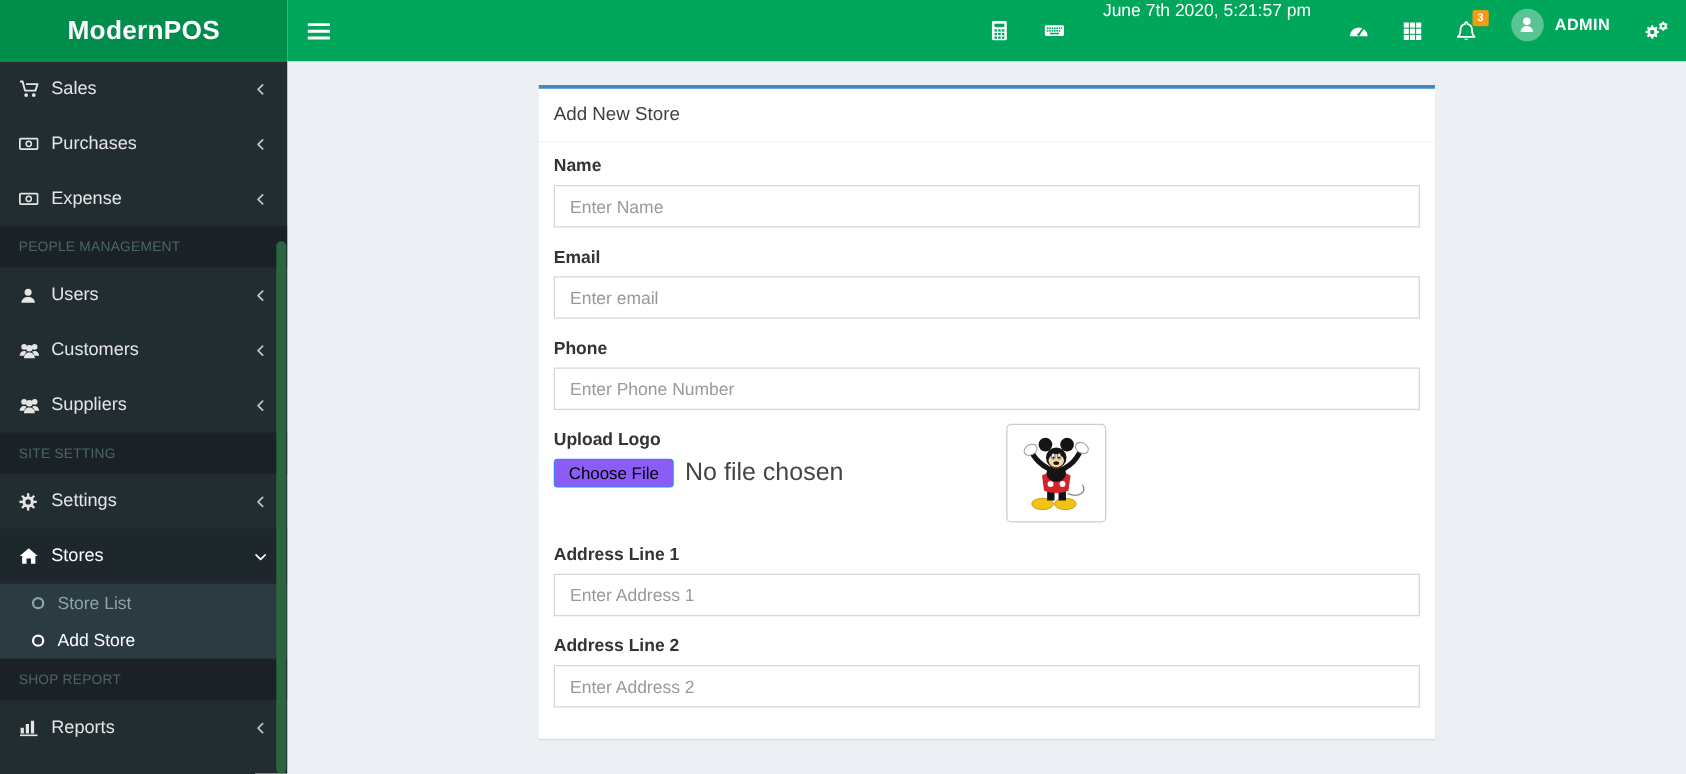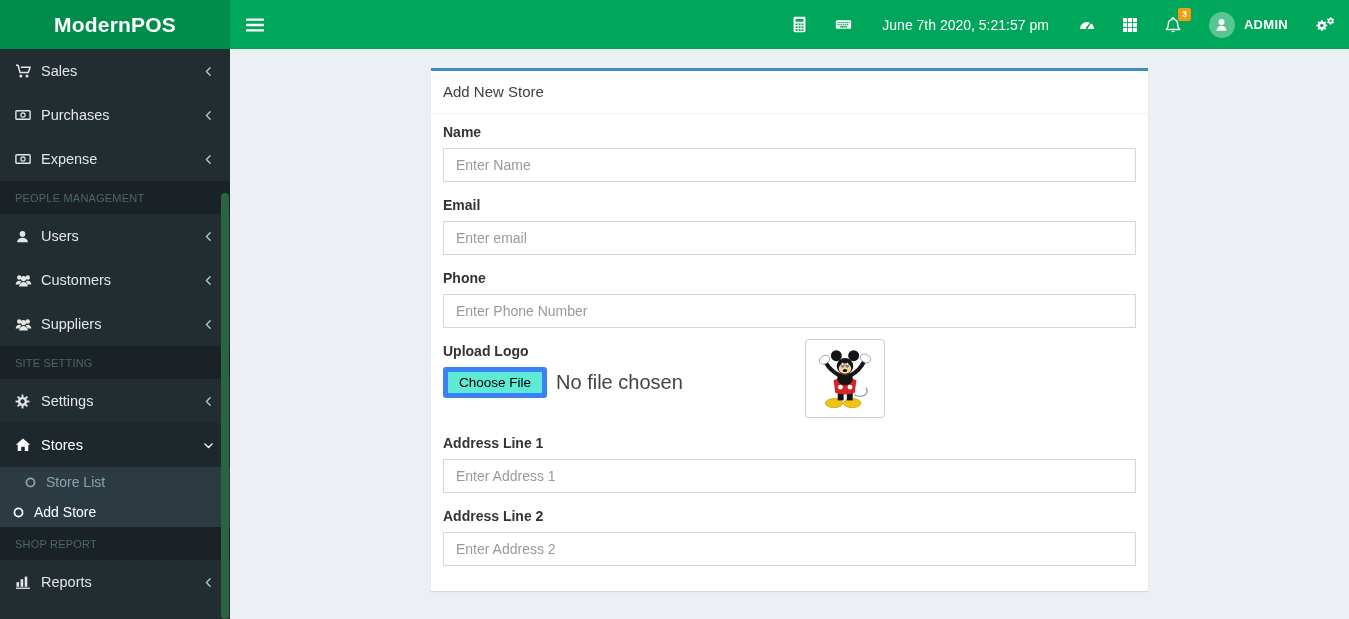--- a/index.html
+++ b/index.html
@@ -6,21 +6,21 @@
   html, body { width: 1349px; height: 619px; overflow: hidden; }
   body { font-family: "Liberation Sans", sans-serif; background: #ecf0f5; position: relative; }
 
   
   .header { position: absolute; top: 0; left: 0; right: 0; height: 49px; display: flex; z-index: 10; }
   .logo { width: 230px; height: 49px; background: #008d4c; color: #fff; font-size: 21px; font-weight: 700;
           display: flex; align-items: center; justify-content: center; letter-spacing: .2px; cursor: pointer; }
   .navbar { flex: 1; background: #00a65a; display: flex; align-items: center; color: #fff; }
   .hamburger { background: transparent; border: none; color: #fff; padding: 0 16px; height: 49px; cursor: pointer;
                display: flex; align-items: center; }
-  .nav-right { margin-left: auto; display: flex; align-items: center; height: 49px; }
+  .nav-right { margin-left: auto; display: flex; height: 49px; }
   .nav-icon { display: flex; align-items: center; justify-content: center; padding: 0 13px; height: 49px;
               color: #fff; text-decoration: none; position: relative; cursor: pointer; }
   .nav-date { font-size: 14px; padding: 0 16px; white-space: nowrap; }
   .badge { position: absolute; top: 8px; right: 4px; background: #f39c12; color: #fff; font-size: 9px;
            font-weight: 700; padding: 1px 4px; border-radius: 2px; line-height: 11px; }
   .user-menu { display: flex; align-items: center; gap: 9px; padding: 0 14px; height: 39px; cursor: pointer; }
   .avatar { width: 26px; height: 26px; border-radius: 50%; background: rgba(255,255,255,.35);
             display: flex; align-items: center; justify-content: center; overflow: hidden; }
   .user-name { font-size: 13px; font-weight: 700; letter-spacing: .3px; }
 
@@ -32,40 +32,40 @@
   .menu-item .mi-label { flex: 1; }
   .menu-item .mi-chevron { display: flex; align-items: center; color: #b8c7ce; }
   .menu-item.active { background: #1e282c; color: #fff; }
   .menu-item.active .mi-chevron { color: #fff; }
   .menu-section { background: #1a2226; color: #4b646f; font-size: 11px; padding: 10px 15px; height: 33px;
                   display: flex; align-items: center; letter-spacing: .2px; }
   .submenu { background: #2c3b41; }
   .submenu-item { display: flex; align-items: center; height: 30px; padding: 0 15px 0 24px; font-size: 14px;
                   color: #8aa4af; cursor: pointer; text-decoration: none; }
   .submenu-item .mi-icon { width: 22px; display: flex; align-items: center; }
-  .submenu-item.active { color: #fff; padding-left: 12px; }
+  .submenu-item.active { color: #fff; }
   .scroll-thumb { position: absolute; top: 144px; bottom: 0; left: 221px; width: 8px; background: #2a6540;
                   border-radius: 4px; cursor: pointer; }
 
   
   .content { position: absolute; left: 230px; top: 49px; right: 0; bottom: 0; background: #ecf0f5; overflow: hidden; }
   .box { width: 717px; margin: 19px auto 0; background: #fff; border-top: 3px solid #3c8dbc;
          box-shadow: 0 1px 1px rgba(0,0,0,.1); }
   .box-header { padding: 12px; border-bottom: 1px solid #f4f4f4; }
   .box-title { font-size: 15px; font-weight: 400; color: #404040; }
   .box-body { padding: 10px 12px; }
   .form-group { margin-bottom: 15px; position: relative; }
   .form-group label { display: block; font-size: 14px; font-weight: 700; color: #333; margin-bottom: 8px; }
   .form-control { width: 100%; height: 34px; border: 1px solid #d2d6de; border-radius: 0; padding: 6px 12px;
                   font-size: 14px; color: #555; font-family: "Liberation Sans", sans-serif; outline: none; }
   .form-control::placeholder { color: #999; opacity: 1; }
   .upload-group { min-height: 80px; margin-bottom: 12px; }
   .file-row { display: flex; align-items: center; gap: 9px; margin-top: 2px; }
-  .file-btn { font-family: "Liberation Sans", sans-serif; font-size: 13.5px; color: #000; background: #5eead4;
-              border: 5px solid #3b82f6; border-radius: 3px; padding: 3px 11px; cursor: pointer; }
+  .file-btn { font-family: "Liberation Sans", sans-serif; font-size: 13.5px; color: #000; background: #8b5cf6;
+              border: 1px solid #3b82f6; border-radius: 3px; padding: 3px 11px; cursor: pointer; }
   .file-status { font-size: 20px; color: #444; }
   .logo-preview { position: absolute; left: 362px; top: -4px; width: 80px; height: 79px; background: #fff;
                   border: 1px solid #ccc; border-radius: 4px; display: flex; align-items: center;
                   justify-content: center; overflow: hidden; }
   svg { display: block; }
 </style>
 </head>
 <body>
 
 <svg width="0" height="0" style="position:absolute">

